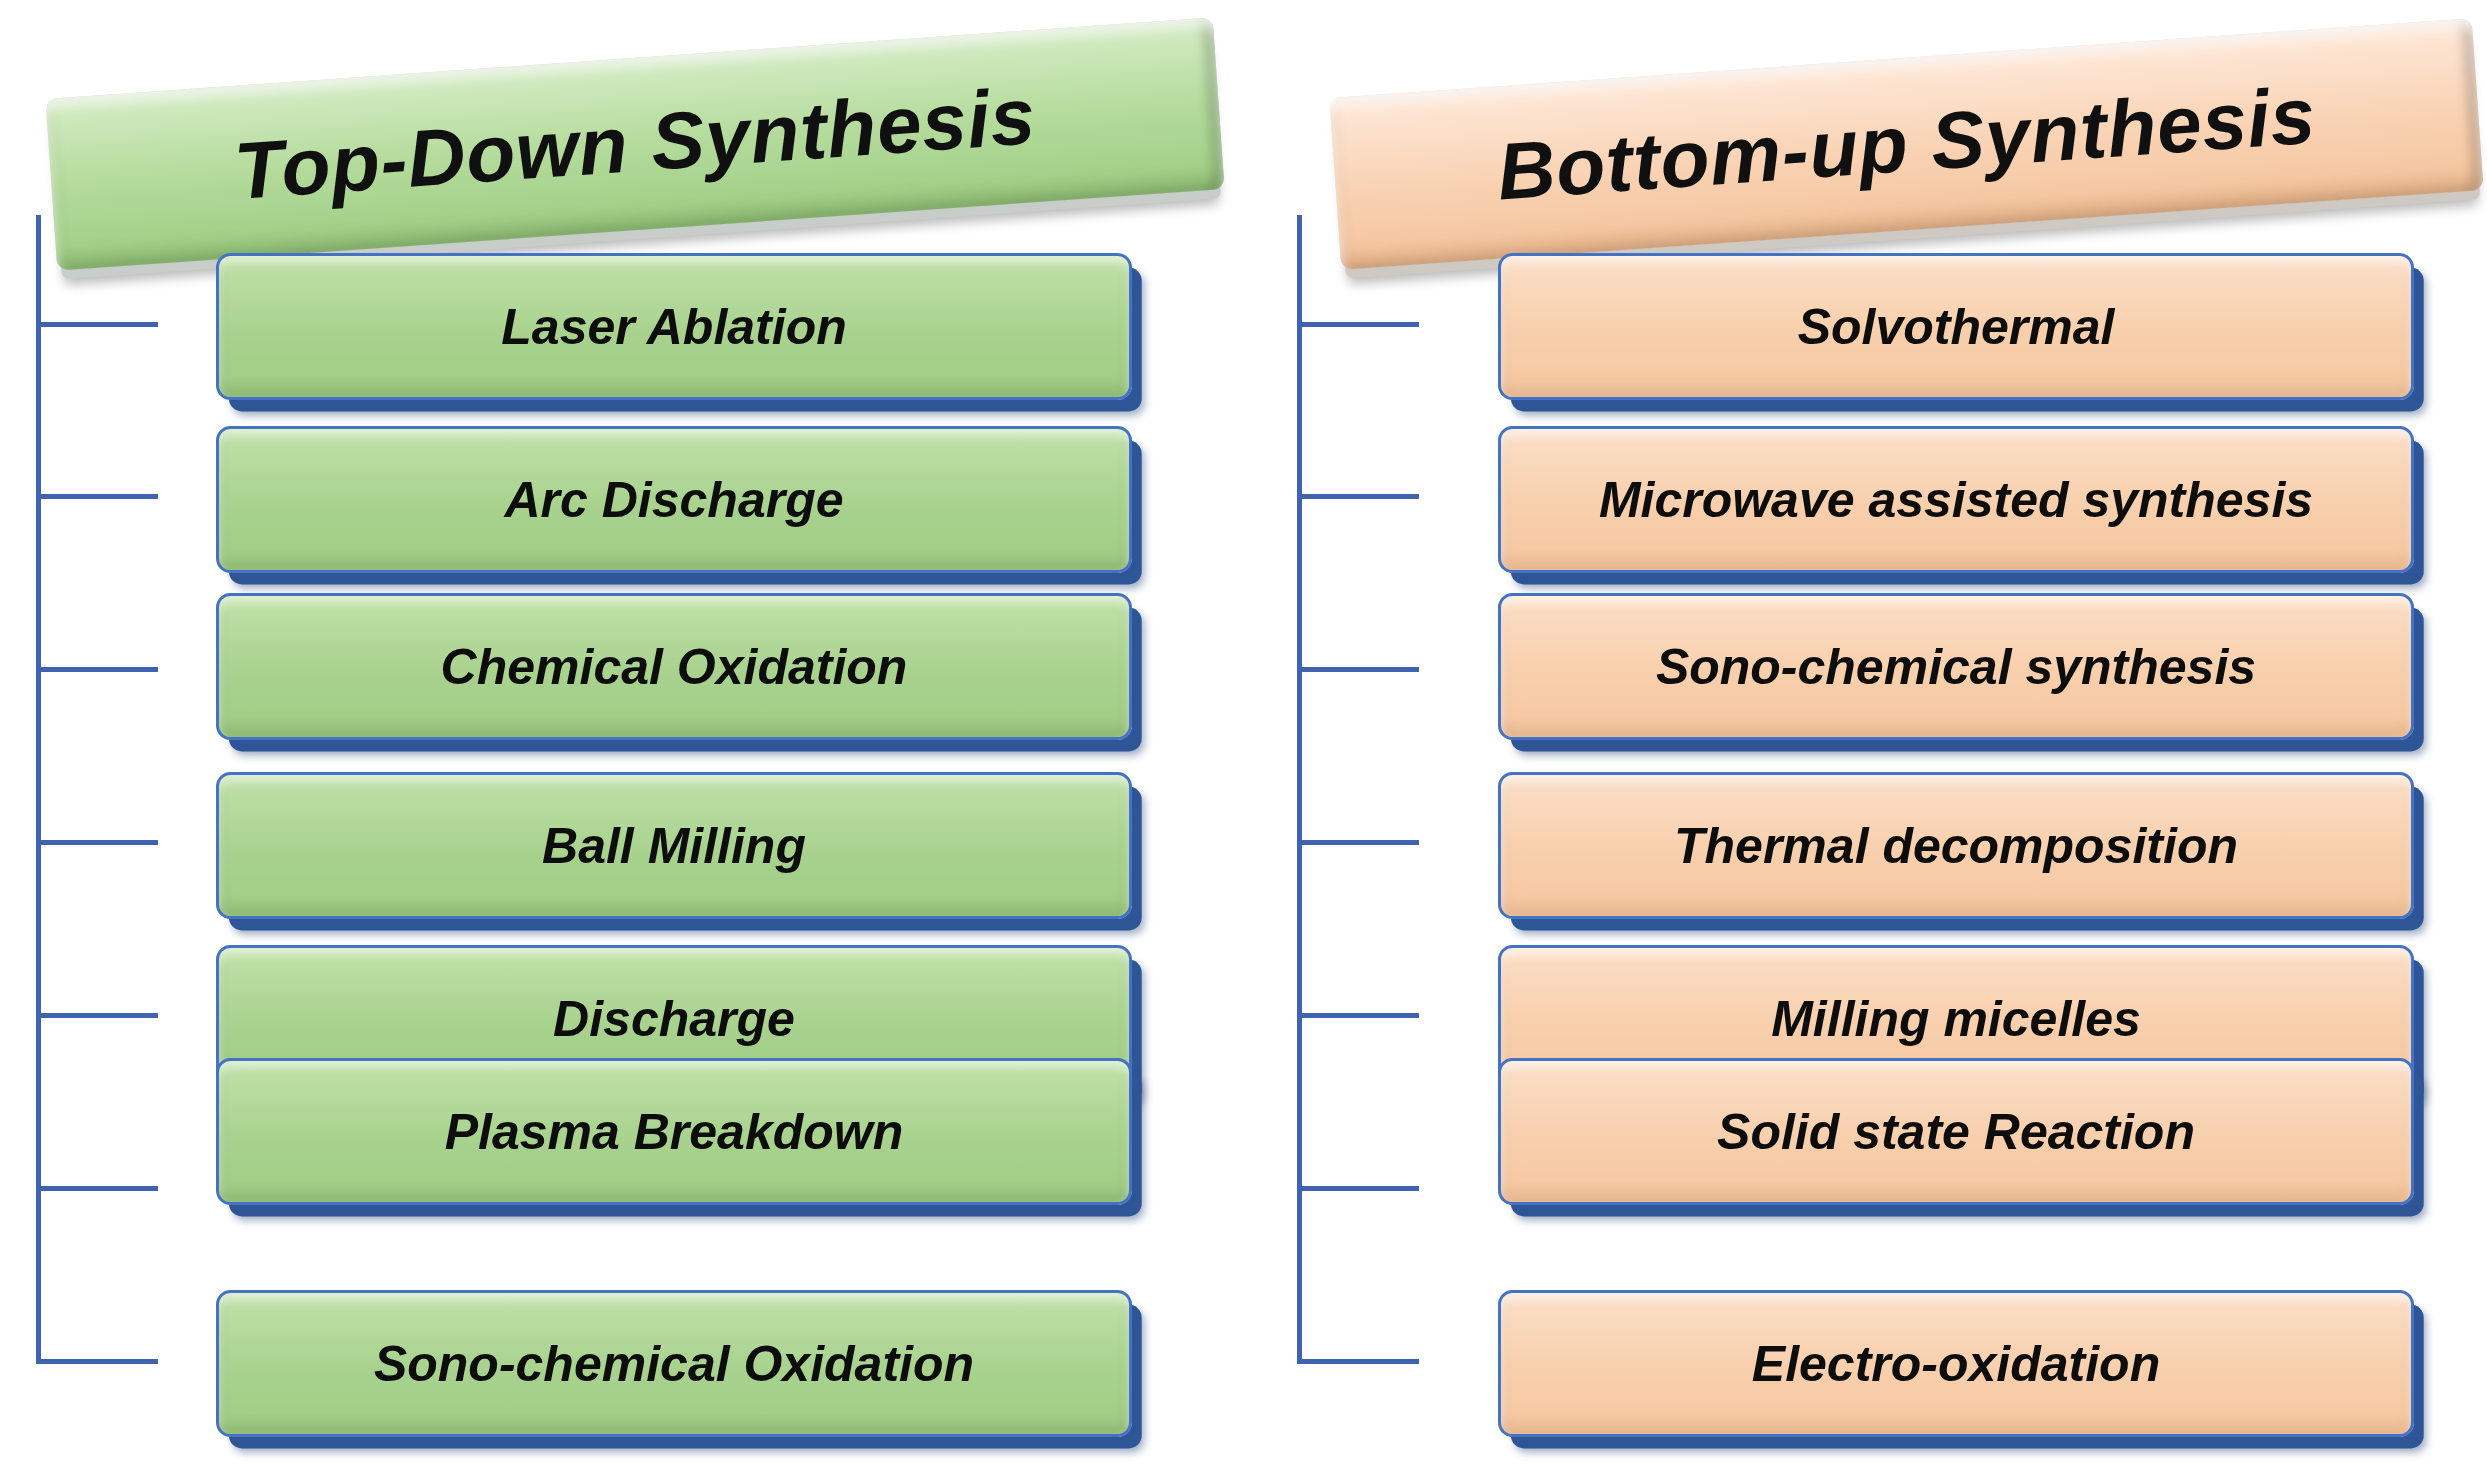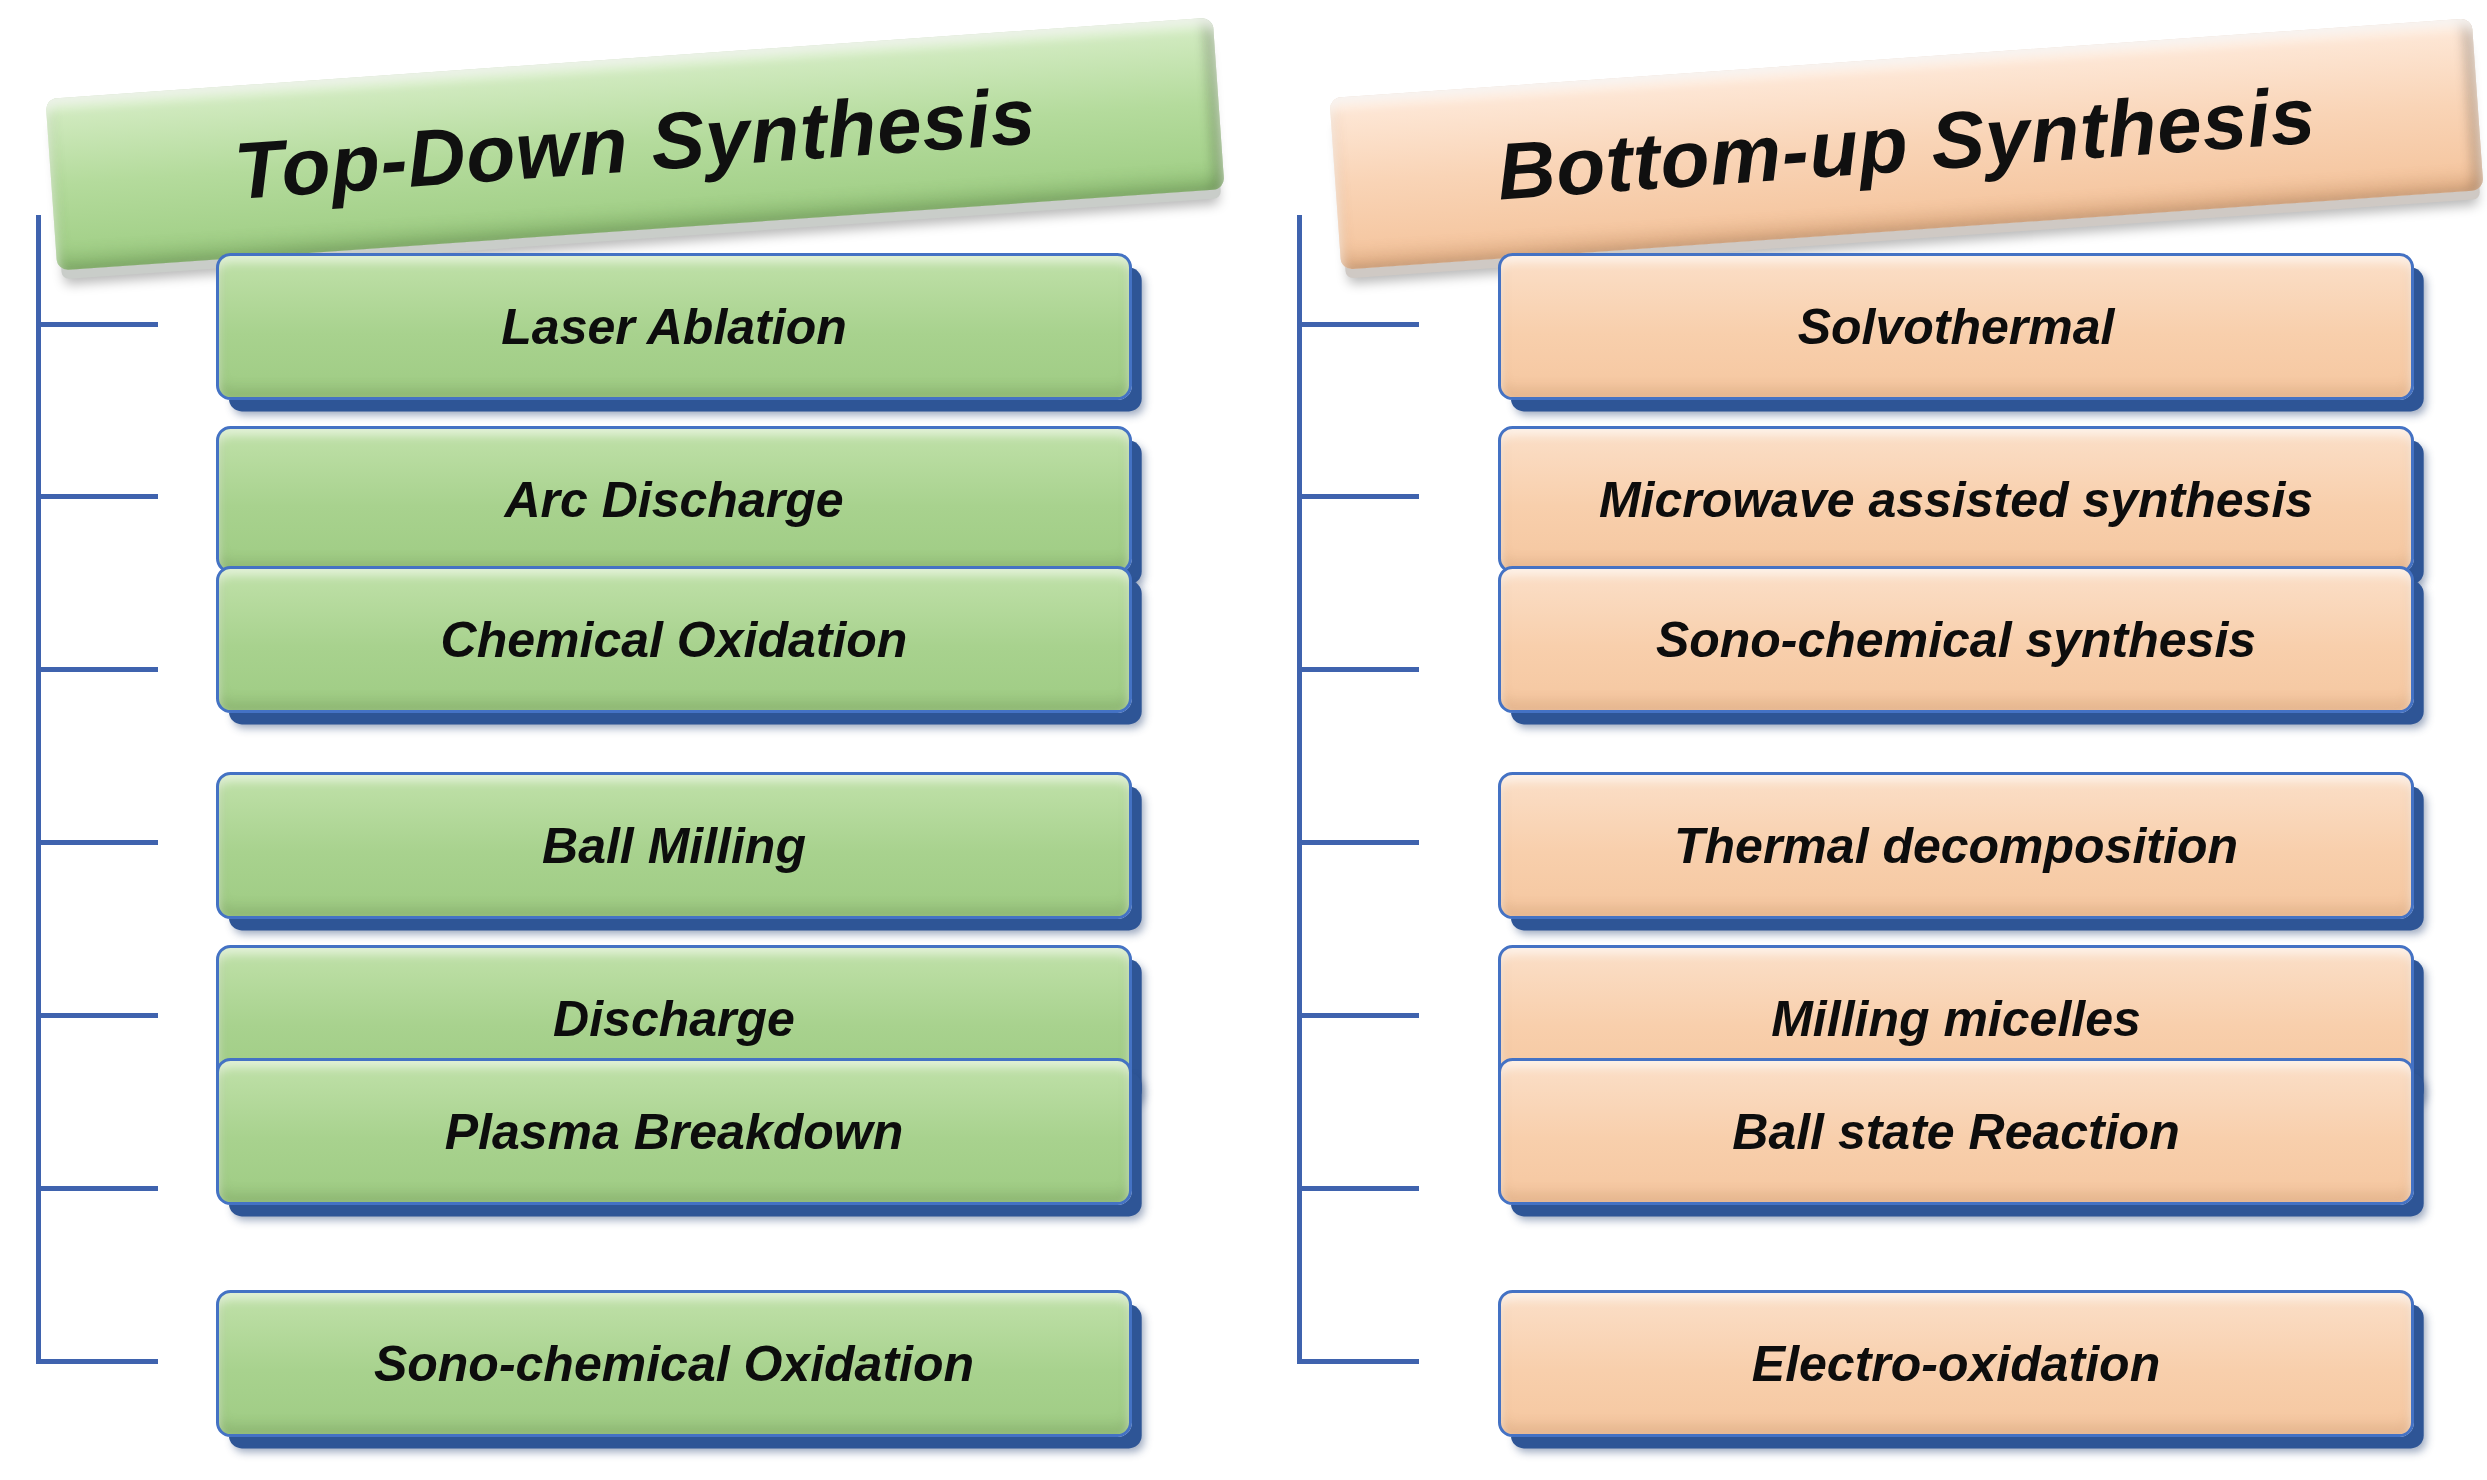--- a/index.html
+++ b/index.html
@@ -70,21 +70,21 @@
   }
   .box.peach{
     left:1479px;
     background:linear-gradient(180deg,#fbdfc8 0%,#f8cfac 55%,#f5c7a0 100%);
     box-shadow:
       11.3px 13px 0 -1.6px #2e5596,
       14.5px 17.7px 8px -3.2px rgba(30,60,110,.45),
       inset 0 6.4px 9.6px rgba(255,255,255,.6),
       inset 0 -9.6px 11.3px rgba(140,90,50,.15);
   }
-  .r0{top:253px}.r1{top:426px}.r2{top:566px}.r3{top:772px}
+  .r0{top:253px}.r1{top:426px}.r2{top:593px}.r3{top:772px}
   .r4{top:945px}.r5{top:1058px}.r6{top:1290px}
 </style>
 </head>
 <body>
 
 <div id="canvas">
 
   <div class="banner green">
     <span>Top-Down Synthesis</span>
   </div>
@@ -141,20 +141,20 @@
   <div class="box peach r2">
     <span>Sono-chemical synthesis</span>
   </div>
   <div class="box peach r3">
     <span>Thermal decomposition</span>
   </div>
   <div class="box peach r4">
     <span>Milling micelles</span>
   </div>
   <div class="box peach r5">
-    <span>Ball state Reaction</span>
+    <span>Solid state Reaction</span>
   </div>
   <div class="box peach r6">
     <span>Electro-oxidation</span>
   </div>
 
 </div>
 
 
 </body></html>

